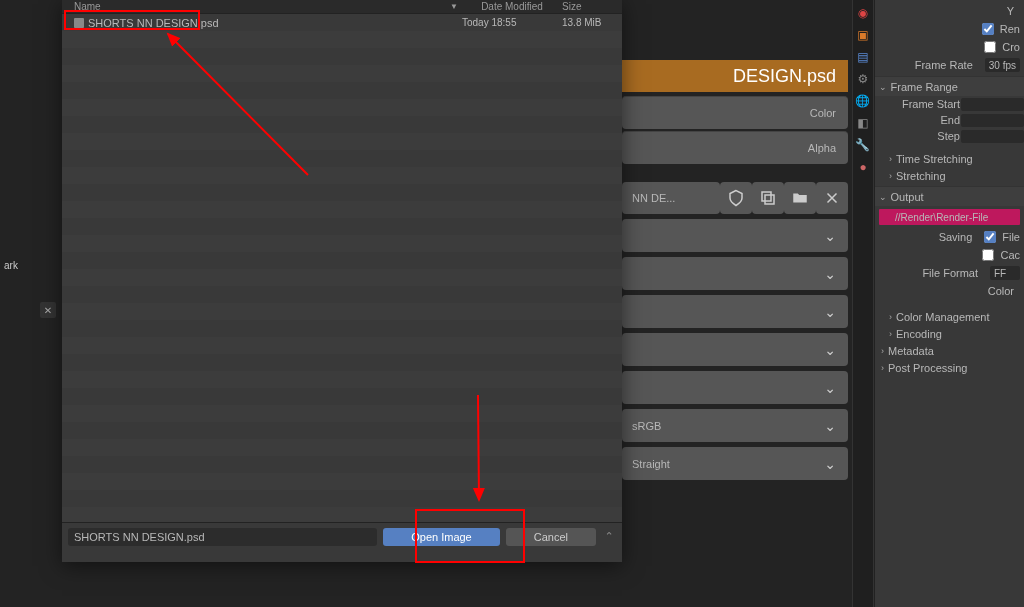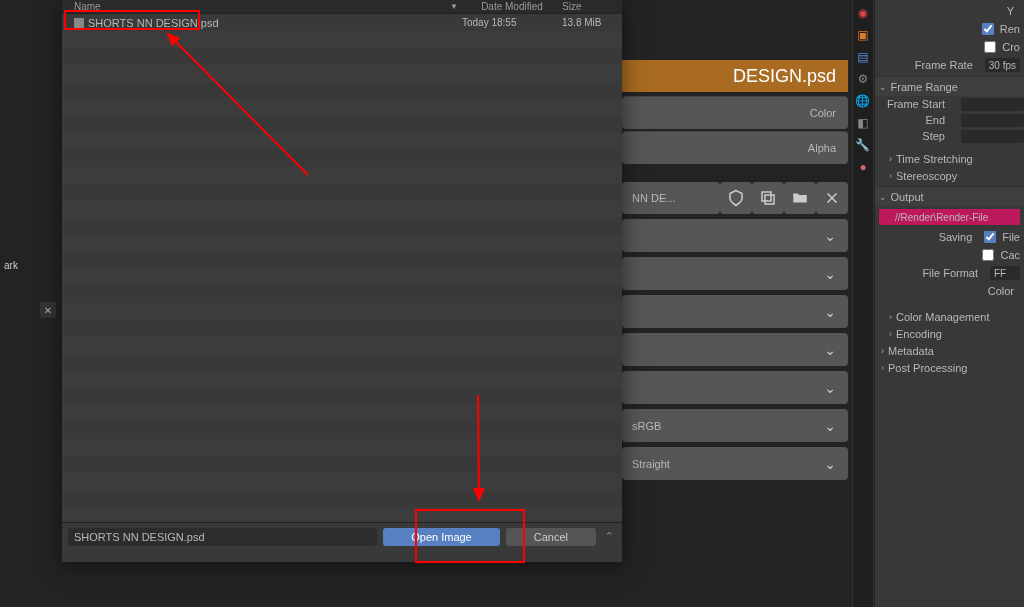--- a/index.html
+++ b/index.html
@@ -59,21 +59,21 @@
 .props-line { display:flex; align-items:center; height: 18px; padding: 0 4px 0 24px; }
 .props-line.right { justify-content: flex-end; gap:6px;}
 .props-line .lbl { font-size: 11px; text-align: right; flex:1; padding-right:6px;}
 .props-line .val-box { background: #2a2a2a; height:14px; min-width:30px; border-radius:2px; display:flex; align-items:center; padding:0 4px; font-size:10px;}
 .props-line input[type=checkbox]{ accent-color:#5680c2; width:12px; height:12px;}
 .props-section { display:flex; align-items:center; height:20px; padding-left:4px; gap:4px; background:#3e3e3e; margin-top:2px; border-top:1px solid #333;}
 .props-section .arrow { font-size:9px; color:#aaa;}
 .props-sub { padding-left: 14px; height:17px; display:flex; align-items:center; gap:4px;}
 .props-sub .arrow { font-size:9px; color:#aaa;}
 .props-field-row { display:flex; align-items:center; height:16px; padding-left:6px;}
-.props-field-row .lbl { font-size:11px; text-align:right; width:80px; padding-right:16px;}
+.props-field-row .lbl { font-size:11px; text-align:right; width:80px; padding-right:1px;}
 .props-field-row .box { flex:1; background:#2a2a2a; height:13px; border-radius:2px;}
 .props-output-path { background:#be185d; height:16px; margin:3px 4px; border-radius:1px; padding:0 16px; display:flex; align-items:center; font-size:10px;}
 
 
 .anno { position:absolute; border: 2px solid #ff0000; pointer-events:none; }
 .arrow-svg { position:absolute; pointer-events:none; }
 </style>
 </head>
 <body>
 
@@ -190,21 +190,21 @@
       <span class="lbl">Step</span>
       <span class="box"></span>
     </div>
 
   <div class="props-sub" style="margin-top:6px;">
       <span class="arrow">›</span>
       <span>Time Stretching</span>
     </div>
   <div class="props-sub">
       <span class="arrow">›</span>
-      <span>Stereoscopy</span>
+      <span>Stretching</span>
     </div>
 
   <div class="props-section">
       <span class="arrow">⌄</span>
       <span>Output</span>
     </div>
   <div class="props-output-path">//Render\Render-File</div>
   <div class="props-line right">
     <span class="lbl">Saving</span>
       <input type="checkbox" checked="" style=""> 

